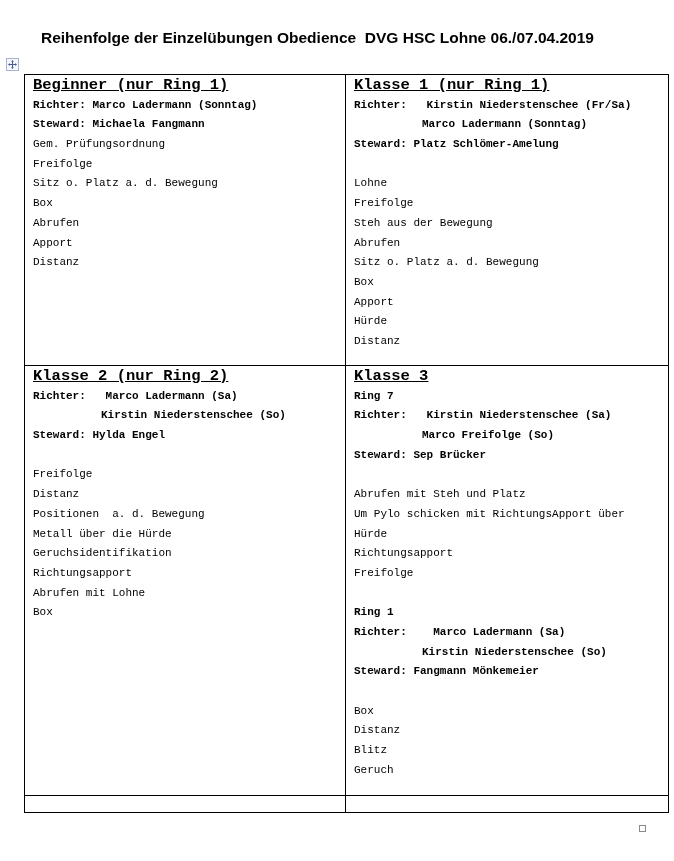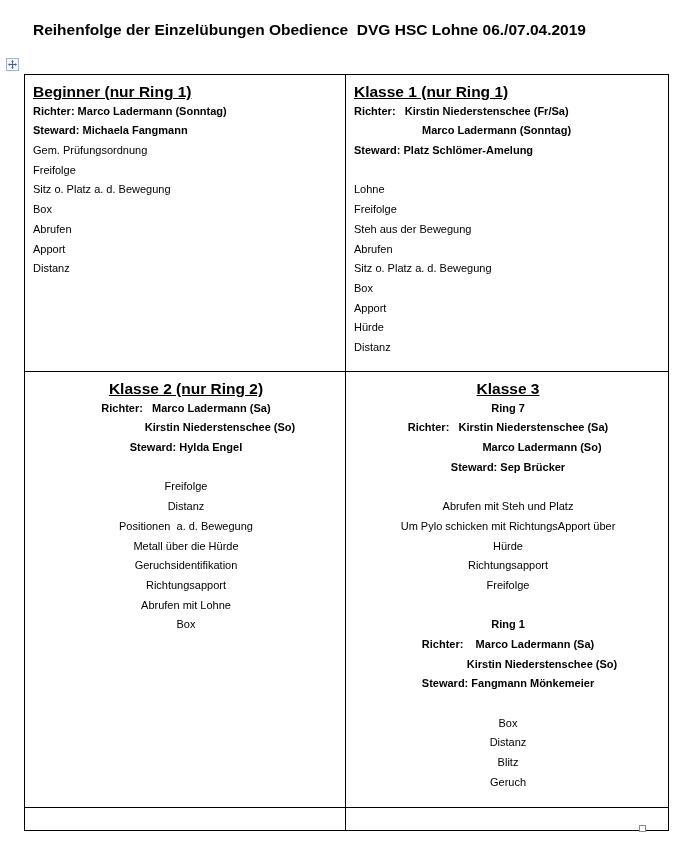--- a/index.html
+++ b/index.html
@@ -12,21 +12,21 @@
     height: 861px;
     position: relative;
     font-family: "Liberation Sans", sans-serif;
     color: #000000;
     overflow: hidden;
   }
   .title {
     position: absolute;
     left: 33px;
     top: 21px;
-    margin: 0;
+    margin: 8px;
     font-size: 15.5px;
     font-weight: bold;
     white-space: pre;
     color: #000000;
   }
   .move-handle {
     position: absolute;
     left: 6px;
     top: 58px;
     width: 13px;
@@ -44,27 +44,28 @@
     position: absolute;
     left: 24px;
     top: 74px;
     border-collapse: collapse;
     table-layout: fixed;
     width: 614px;
   }
   .doc-table td {
     border: 1.5px solid #000000;
     vertical-align: top;
-    padding: 7px 6px 0 8px;
+    padding: 1px 6px 0 8px;
     overflow: hidden;
+    font-family: Liberation Mono, monospace;
   }
   .col-left  { width: 306px; }
   .col-right { width: 308px; }
   .row-top    td { height: 289px; }
-  .row-middle td { height: 428px; text-align: center; }
+  .row-middle td { height: 428px; }
   .row-bottom td { height: 15px; }
   .line {
     white-space: pre;
     font-size: 11px;
     line-height: 19.7px;
     height: 19.7px;
   }
   .line.heading {
     font-weight: bold;
     text-decoration: underline;
@@ -143,21 +144,21 @@
           <div class="line normal">Metall über die Hürde</div>
           <div class="line normal">Geruchsidentifikation</div>
           <div class="line normal">Richtungsapport</div>
           <div class="line normal">Abrufen mit Lohne</div>
           <div class="line normal">Box</div>
         </td>
       <td class="col-right">
           <div class="line heading">Klasse 3</div>
           <div class="line bold">Ring 7</div>
           <div class="line bold">Richter:   Kirstin Niederstenschee (Sa)</div>
-          <div class="line bold-indent">Marco Ladermann (So)</div>
+          <div class="line bold-indent">Marco Freifolge (So)</div>
           <div class="line bold">Steward: Sep Brücker</div>
           <div class="line blank">&nbsp;</div>
           <div class="line normal">Abrufen mit Steh und Platz</div>
           <div class="line normal">Um Pylo schicken mit RichtungsApport über</div>
           <div class="line normal">Hürde</div>
           <div class="line normal">Richtungsapport</div>
           <div class="line normal">Freifolge</div>
           <div class="line blank">&nbsp;</div>
           <div class="line bold">Ring 1</div>
           <div class="line bold">Richter:    Marco Ladermann (Sa)</div>

